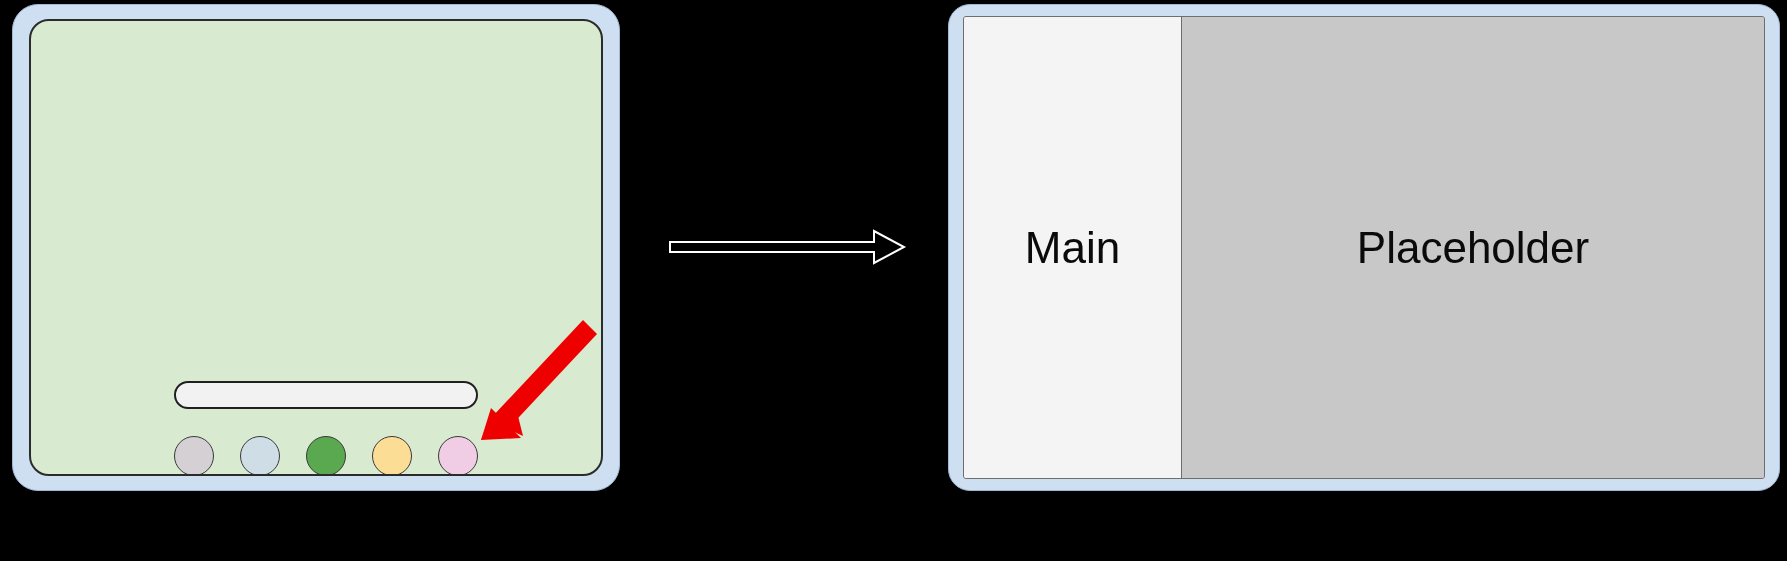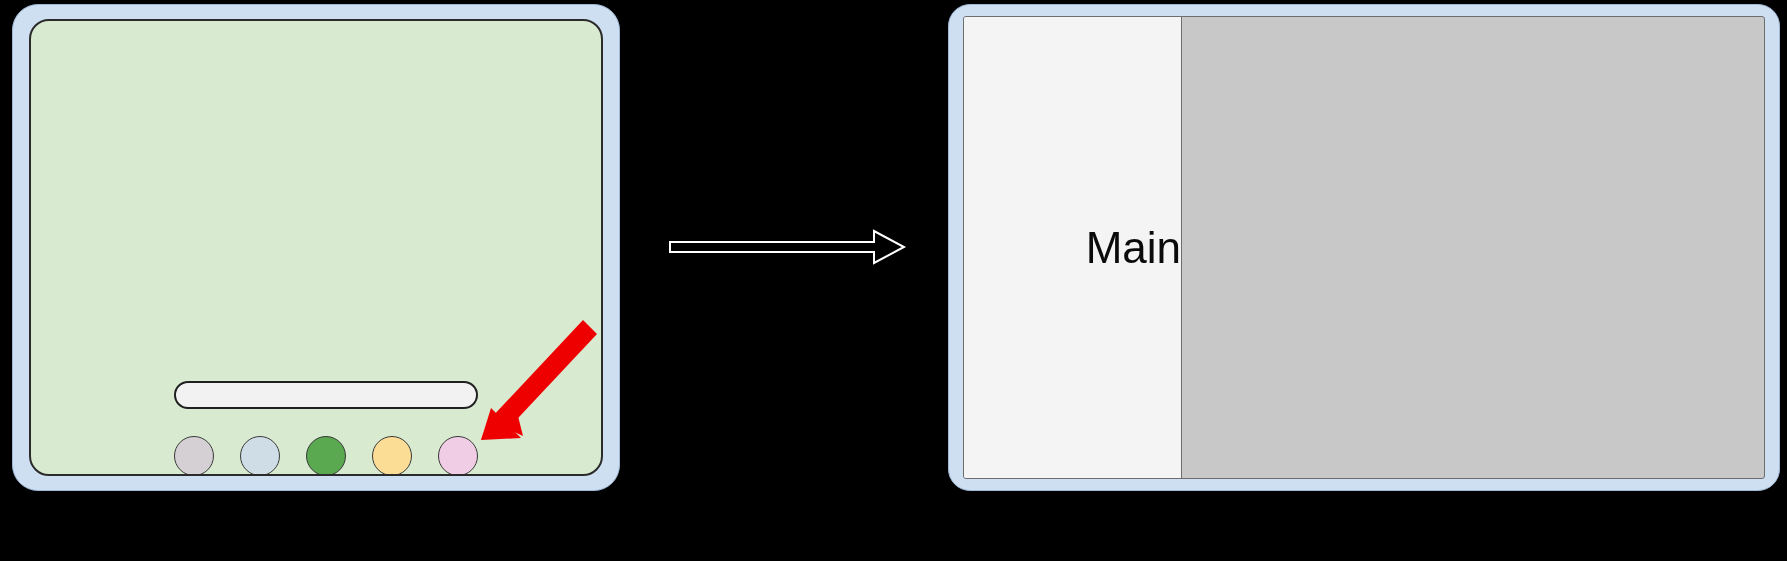--- a/index.html
+++ b/index.html
@@ -120,21 +120,21 @@
     left: 668px;
     top: 226px;
     width: 240px;
     height: 42px;
   }
 
   
   .pane {
     display: flex;
     align-items: center;
-    justify-content: flex-end;
+    justify-content: center;
     height: 100%;
     box-sizing: border-box;
   }
   #pane-main {
     width: 218px;
     flex: 0 0 218px;
     background: #f4f4f4;
     border-right: 1px solid #6e6e6e;
   }
   #pane-placeholder {
@@ -185,17 +185,20 @@
     </g>
   </svg>
 
   <div class="device" id="device-after">
     <div class="screen" id="screen-after">
 
       <div class="pane" id="pane-main">
         <span class="pane-label">Main</span>
       </div>
 
+      <div class="pane" id="pane-placeholder">
+        <span class="pane-label">Placeholder</span>
+      </div>
 
     </div>
   </div>
 
 </div>
 
 </body></html>

